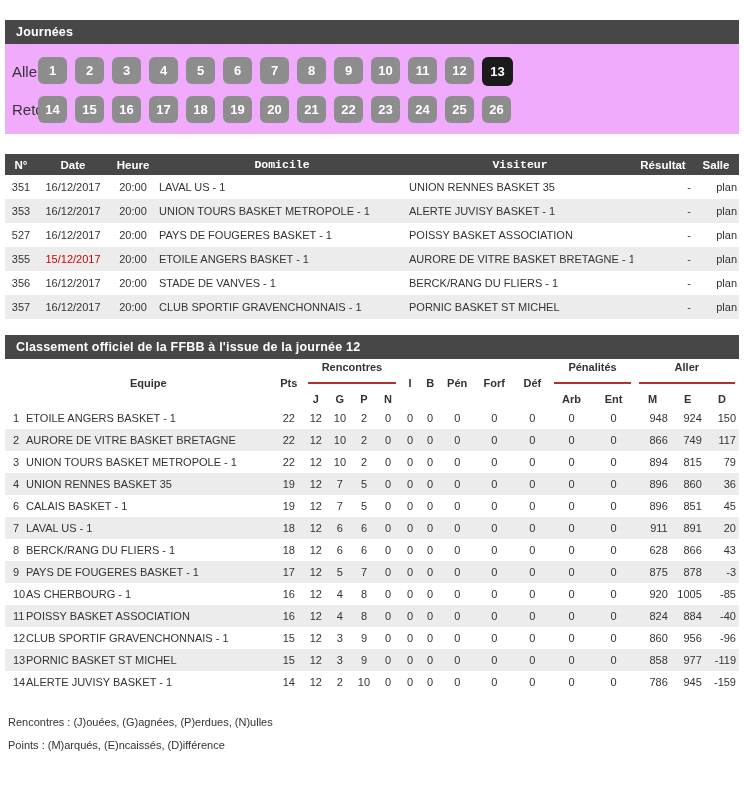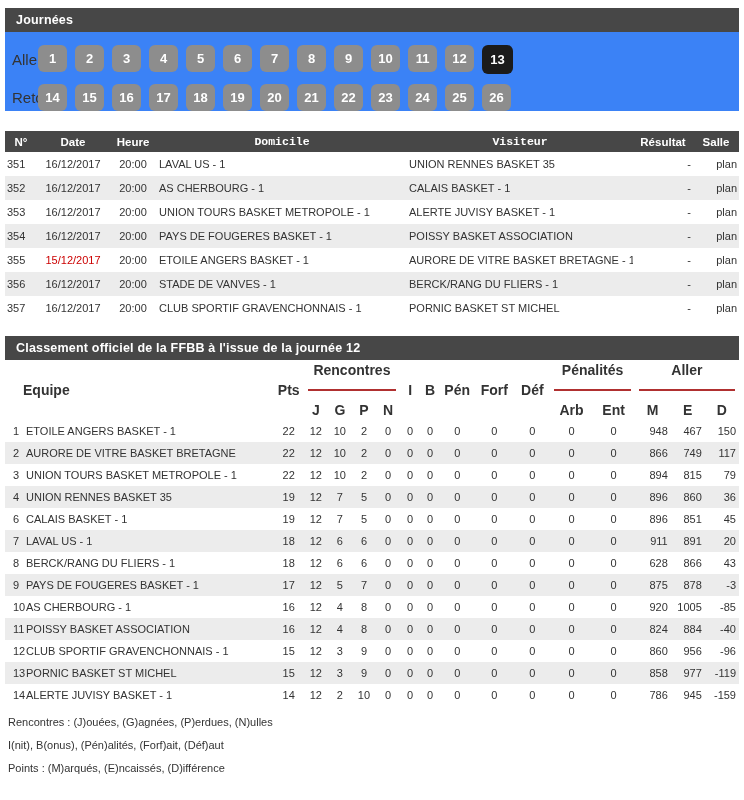--- a/index.html
+++ b/index.html
@@ -5,21 +5,21 @@
   * { box-sizing: border-box; }
   html,body { margin:0; padding:0; }
   body {
     width:744px; height:800px; background:#ffffff;
     font-family:"Liberation Sans", sans-serif; color:#333;
     font-size:11px; overflow:hidden;
   }
   .section { margin:0 5px; }
 
   
-  .jour-panel { margin-top:8px; background:#3b82f6; }
+  .jour-panel { margin-top:20px; background:#f0abfc; padding-bottom:11px; }
   .dark-bar {
     background:#474747; color:#fff; font-weight:bold;
     padding:5px 11px; font-size:12.5px; letter-spacing:.2px;
   }
   .btn-row { display:flex; align-items:center; padding-left:7px; margin-top:13px; }
   .btn-row-label { width:26px; font-size:15px; color:#333; flex:none; }
   .jbtn {
     width:29px; height:27px; border-radius:6px; background:#8d8d8d;
     color:#fff; font-weight:bold; font-size:13px;
     display:flex; align-items:center; justify-content:center;
@@ -32,53 +32,53 @@
   td, th { overflow:hidden; white-space:nowrap; }
 
   
   .matches { margin-top:20px; }
   .matches thead th {
     background:#474747; color:#fff; font-weight:bold; font-size:11.5px;
     padding:4px 2px; text-align:center;
   }
   .matches tbody td { padding:6px 2px; font-size:11px; }
   .matches tbody tr:nth-child(even) td { background:#ececec; }
-  .m-num   { width:32px;  text-align:left;  padding-left:8px; }
+  .m-num   { width:32px;  text-align:center;  padding-left:8px; }
   th.m-num { text-align:left; padding-left:8px; }
   .m-date  { width:72px;  text-align:center; }
   .m-heure { width:48px;  text-align:center; }
   .m-dom   { width:250px; text-align:left; }
   .m-vis   { text-align:left; }
   th.m-dom, th.m-vis { text-align:center;font-family:Liberation Mono, monospace; }
   .m-res   { width:60px;  text-align:right; padding-right:14px; }
   .m-salle { width:46px;  text-align:right; padding-right:8px; }
   td.red-date { color:#cc0000; }
 
   
   .classement { margin-top:16px; }
-  .cl-table th { font-weight:bold; font-size:14px; color:#333; padding:2px 0; text-align:center;margin-top:8px; }
-  .cl-table .h-equipe { text-align:left; padding-left:18px; }
+  .cl-table th { font-weight:bold; font-size:11px; color:#333; padding:2px 0; text-align:center;margin-top:8px; }
+  .cl-table .h-equipe { text-align:center; padding-left:18px; }
   .redline { border-top:2px solid #b03030; height:0; margin:0 4px; }
   .cl-table tbody td { padding:5px 1px; font-size:11px; text-align:center; }
   .cl-table tbody tr:nth-child(even) td { background:#ececec; }
   .c-team  { text-align:left !important; padding-left:8px !important; }
   .c-team .rank { display:inline-block; min-width:13px; }
   .col-equipe { width:268px; }
   .col-pts { width:30px; }
   .col-j,.col-g,.col-p,.col-n { width:24px; }
   .col-i,.col-b { width:20px; }
   .col-pen { width:34px; }
   .col-forf { width:40px; }
   .col-def { width:36px; }
   .col-arb,.col-ent { width:42px; }
   .col-m { width:36px; } .col-e { width:34px; } .col-d { width:34px; }
   .c-m,.c-e,.c-d { text-align:right !important; padding-right:3px !important; }
 
   
-  .legend { margin:5px 5px 0; padding-left:3px; }
+  .legend { margin:18px 5px 0; padding-left:3px; }
   .legend p { margin:0; line-height:23px; font-size:11px; color:#333; }
 </style>
 </head>
 <body>
 
 <div class="section jour-panel">
   <div class="dark-bar">
     <span>Journées</span>
   </div>
   <div class="btn-row">
@@ -136,42 +136,33 @@
   <tr>
     <td class="m-num">351</td>
     <td class="m-date">16/12/2017</td>
     <td class="m-heure">20:00</td>
     <td class="m-dom">LAVAL US - 1</td>
     <td class="m-vis">UNION RENNES BASKET 35</td>
     <td class="m-res">-</td>
     <td class="m-salle">plan</td>
   </tr>
 
-  <tr>
-    <td class="m-num">352</td>
-    <td class="m-date">16/12/2017</td>
-    <td class="m-heure">20:00</td>
-    <td class="m-dom">AS CHERBOURG - 1</td>
-    <td class="m-vis">CALAIS BASKET - 1</td>
-    <td class="m-res">-</td>
-    <td class="m-salle">plan</td>
-  </tr>
 
   <tr>
     <td class="m-num">353</td>
     <td class="m-date">16/12/2017</td>
     <td class="m-heure">20:00</td>
     <td class="m-dom">UNION TOURS BASKET METROPOLE - 1</td>
     <td class="m-vis">ALERTE JUVISY BASKET - 1</td>
     <td class="m-res">-</td>
     <td class="m-salle">plan</td>
   </tr>
 
   <tr>
-    <td class="m-num">354</td>
+    <td class="m-num">527</td>
     <td class="m-date">16/12/2017</td>
     <td class="m-heure">20:00</td>
     <td class="m-dom">PAYS DE FOUGERES BASKET - 1</td>
     <td class="m-vis">POISSY BASKET ASSOCIATION</td>
     <td class="m-res">-</td>
     <td class="m-salle">plan</td>
   </tr>
 
   <tr>
     <td class="m-num">355</td>
@@ -290,21 +281,21 @@
     <td>2</td>
     <td>0</td>
     <td>0</td>
     <td>0</td>
     <td>0</td>
     <td>0</td>
     <td>0</td>
     <td>0</td>
     <td>0</td>
     <td class="c-m">948</td>
-    <td class="c-e">467</td>
+    <td class="c-e">924</td>
     <td class="c-d">150</td>
   </tr>
 
   <tr>
     <td class="c-team">
       <span class="rank">2</span><span>AURORE DE VITRE BASKET BRETAGNE</span>
     </td>
     <td>22</td>
     <td>12</td>
     <td>10</td>
@@ -552,15 +543,14 @@
     <td class="c-m">786</td>
     <td class="c-e">945</td>
     <td class="c-d">-159</td>
   </tr>
 </tbody>
   </table>
 </div>
 
 <div class="legend">
   <p>Rencontres : (J)ouées, (G)agnées, (P)erdues, (N)ulles</p>
-  <p>I(nit), B(onus), (Pén)alités, (Forf)ait, (Déf)aut</p>
   <p>Points : (M)arqués, (E)ncaissés, (D)ifférence</p>
 </div>
 
 </body></html>

